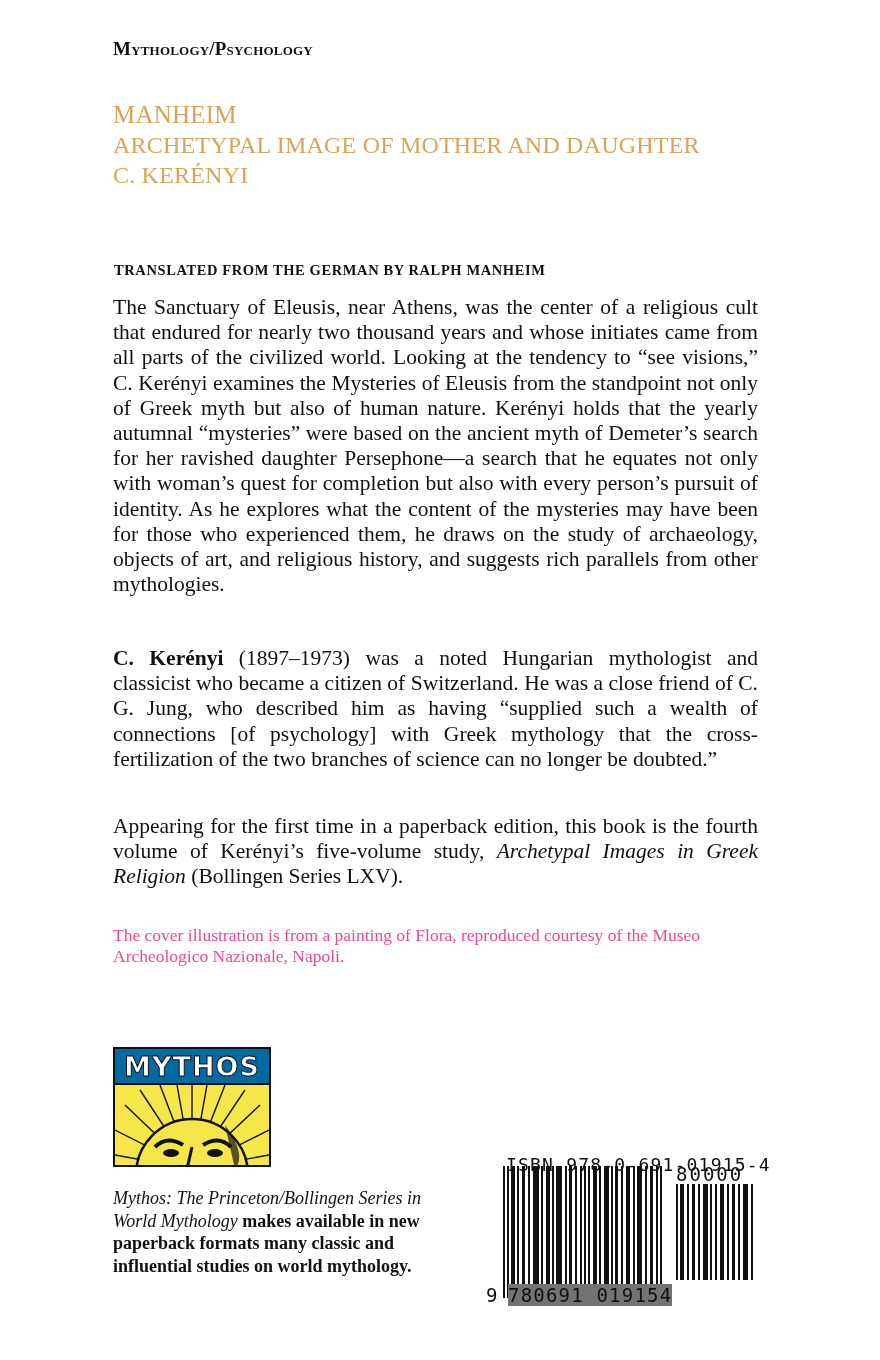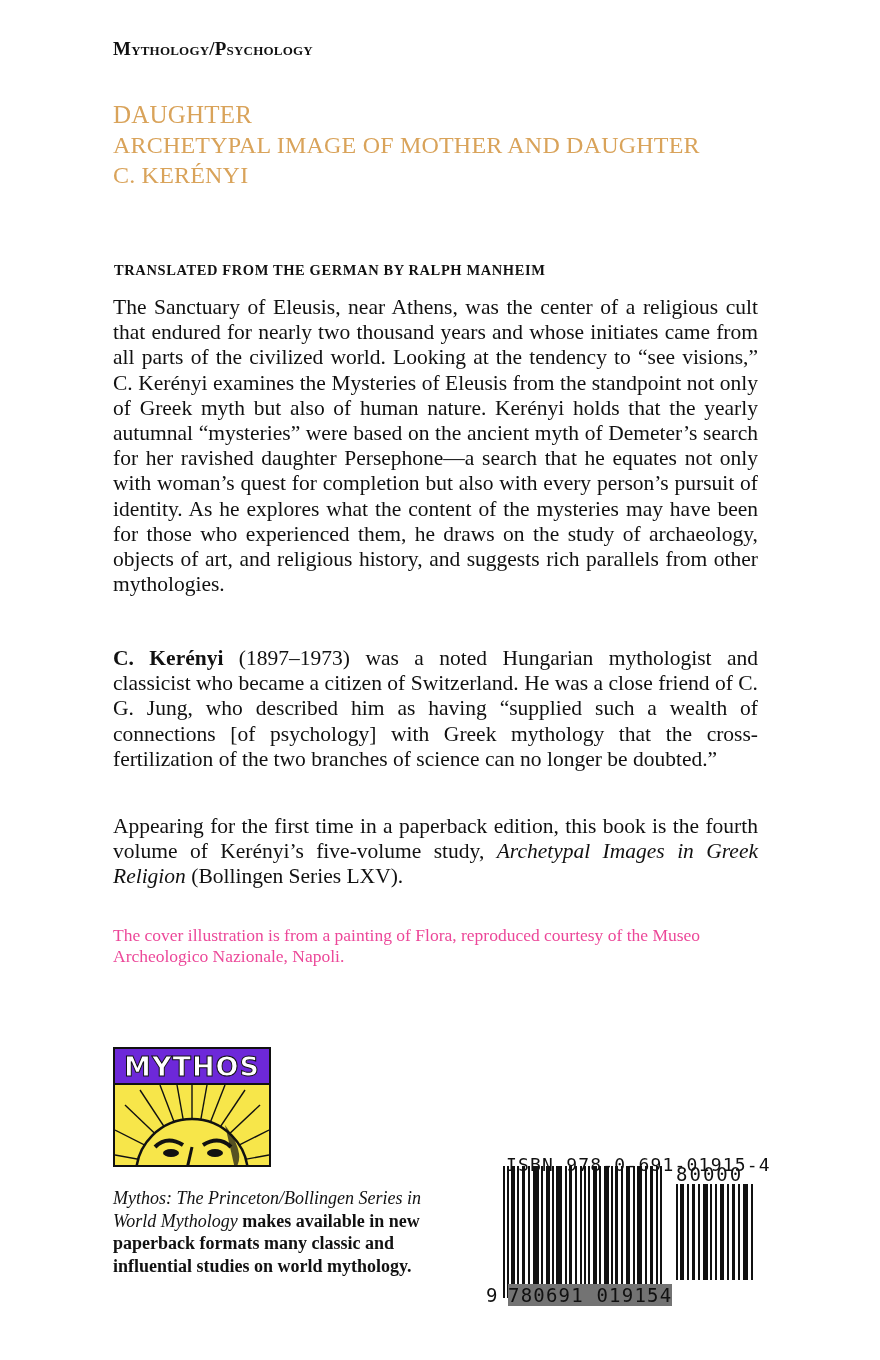--- a/index.html
+++ b/index.html
@@ -10,36 +10,36 @@
   .title-block { left: 113px; top: 100px; color: #D9A35A; }
   .title-line { font-size: 24px; line-height: 30px; letter-spacing: 0.2px; white-space: nowrap; }
   .title-main { font-size: 25px; }
   .translator { left: 114px; top: 234px; font-size: 14.5px; font-weight: bold; letter-spacing: 0.6px; margin-top: 28px; }
   .para { left: 113px; width: 645px; font-size: 21.5px; line-height: 25.2px; text-align: justify; }
   .p1 { top: 295px; }
   .p2 { top: 646px; }
   .p3 { top: 814px; }
   .credit { left: 113px; top: 925px; width: 660px; font-size: 17.5px; line-height: 20.5px; color: #ec4899; }
   .logo { left: 113px; top: 1047px; width: 158px; height: 120px; border: 2px solid #111; box-sizing: border-box; overflow: hidden; background: #F7E64A; }
-  .logo-top { height: 34px; background: #6d28d9; border-bottom: 2px solid #111; display: flex; align-items: center; justify-content: center; }
+  .logo-top { height: 34px; background: #0369a1; border-bottom: 2px solid #111; display: flex; align-items: center; justify-content: center; }
   .logo-word { color: #fff; font-family: "DejaVu Sans", sans-serif; font-size: 27px; font-weight: bold; letter-spacing: 1px; -webkit-text-stroke: 1px #111; }
   .series { left: 113px; top: 1187px; width: 310px; font-size: 18px; line-height: 22.5px; font-weight: bold; }
   .series i { font-weight: normal; }
   .isbn-text { left: 506px; top: 1142px; font-family: "DejaVu Sans Mono", monospace; font-size: 18px; letter-spacing: 1.2px; margin-top: 12px; }
   .addon-num { left: 676px; top: 1163px; font-family: "DejaVu Sans Mono", monospace; font-size: 19px; letter-spacing: 2px; }
   .ean-first { left: 486px; top: 1284px; font-family: "DejaVu Sans Mono", monospace; font-size: 19px; }
   .ean-digits { left: 508px; top: 1284px; font-family: "DejaVu Sans Mono", monospace; font-size: 19px; letter-spacing: 1.2px; background: #737373; }
 </style>
 </head>
 <body>
 
 <div class="abs category">Mythology/Psychology</div>
 
 <div class="abs title-block">
-  <div class="title-line title-main">DAUGHTER</div>
+  <div class="title-line title-main">MANHEIM</div>
   <div class="title-line">ARCHETYPAL IMAGE OF MOTHER AND DAUGHTER</div>
   <div class="title-line">C. KERÉNYI</div>
 </div>
 
 <div class="abs translator">TRANSLATED FROM THE GERMAN BY RALPH MANHEIM</div>
 
 <div class="abs para p1">The Sanctuary of Eleusis, near Athens, was the center of a religious cult that endured for nearly two thousand years and whose initiates came from all parts of the civilized world. Looking at the tendency to “see visions,” C. Kerényi examines the Mysteries of Eleusis from the standpoint not only of Greek myth but also of human nature. Kerényi holds that the yearly autumnal “mysteries” were based on the ancient myth of Demeter’s search for her ravished daughter Persephone—a search that he equates not only with woman’s quest for completion but also with every person’s pursuit of identity. As he explores what the content of the mysteries may have been for those who experienced them, he draws on the study of archaeology, objects of art, and religious history, and suggests rich parallels from other mythologies.</div>
 
 <div class="abs para p2"><b>C. Kerényi</b><span> (1897–1973) was a noted Hungarian mythologist and classicist who became a citizen of Switzerland. He was a close friend of C. G. Jung, who described him as having “supplied such a wealth of connections [of psychology] with Greek mythology that the cross-fertilization of the two branches of science can no longer be doubted.”</span></div>
 

